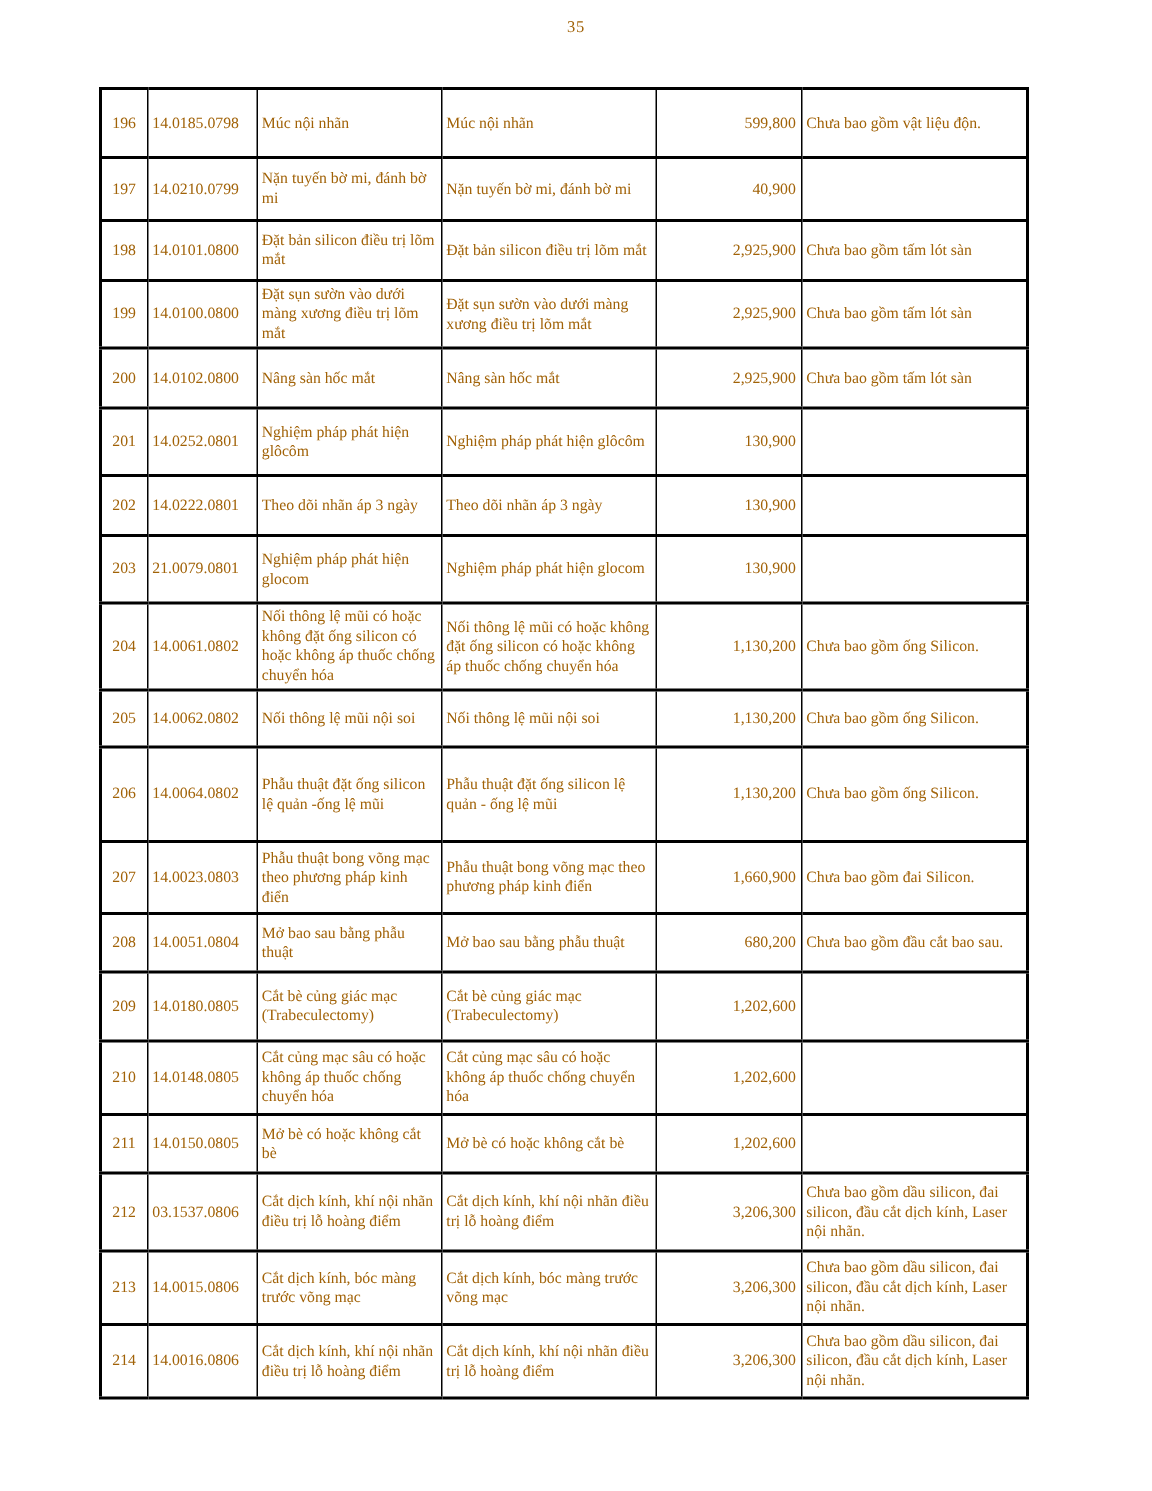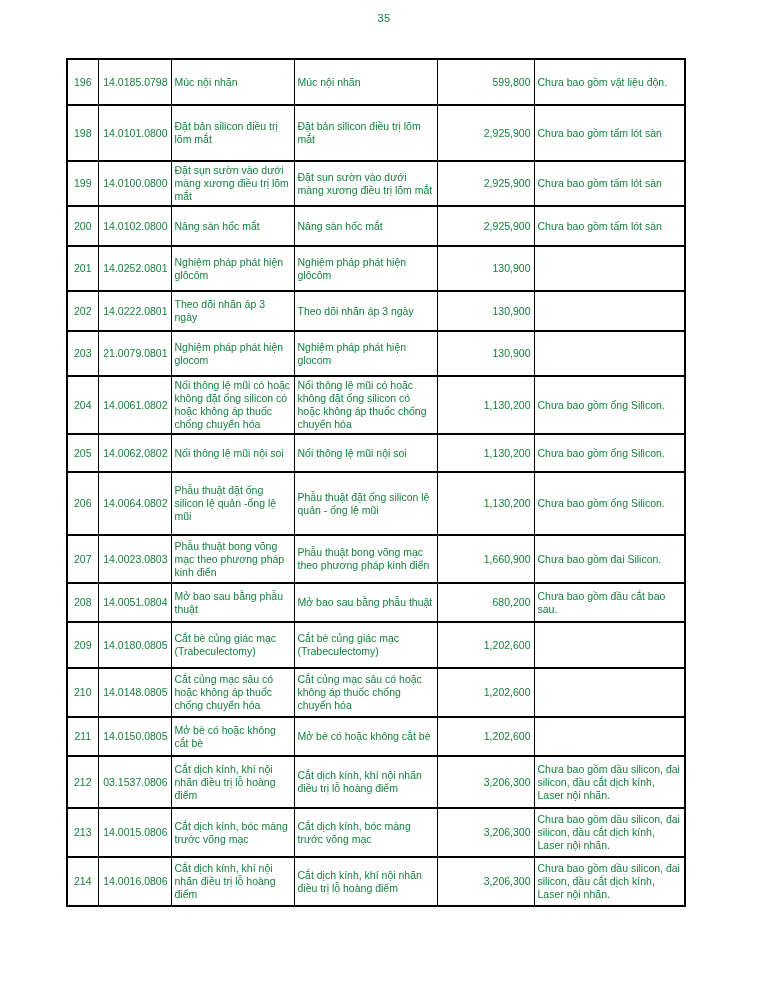--- a/index.html
+++ b/index.html
@@ -5,22 +5,22 @@
   html, body {
     margin: 0;
     padding: 0;
     background: #ffffff;
   }
   .page {
     position: relative;
     width: 768px;
     height: 994px;
     background: #ffffff;
-    font-family: Liberation Sans, sans-serif;
-    color: #15803d;
+    font-family: Liberation Serif, serif;
+    color: #a16207;
     overflow: hidden;
   }
   .page-number {
     position: absolute;
     top: 12px;
     left: 0;
     width: 100%;
     text-align: center;
     font-size: 11px;
     letter-spacing: 0.5px;
@@ -40,21 +40,21 @@
     border-top: 2px solid #000;
     border-bottom: 2px solid #000;
     vertical-align: middle;
     font-size: 10.5px;
     line-height: 13px;
     padding: 2px 3px;
     overflow: hidden;
     word-wrap: break-word;
   }
   td.col-no   { text-align: center; padding: 2px 1px; }
-  td.col-code { text-align: right; padding: 2px 1px; }
+  td.col-code { text-align: left; padding: 2px 1px; }
   td.col-name1 { text-align: left; }
   td.col-name2 { text-align: left; padding-left: 4px; }
   td.col-price { text-align: right; padding-right: 2px; }
   td.col-note  { text-align: left; padding-left: 4px; }
 </style>
 </head>
 <body>
 
 <div class="page">
   <div class="page-number">35</div>
@@ -70,21 +70,29 @@
     </colgroup>
     <tbody id="table-body">
         <tr style="height: 46px;">
           <td class="col-no">196</td>
           <td class="col-code">14.0185.0798</td>
           <td class="col-name1">Múc nội nhãn</td>
           <td class="col-name2">Múc nội nhãn</td>
           <td class="col-price">599,800</td>
           <td class="col-note">Chưa bao gồm vật liệu độn.</td>
         </tr>
-        <tr style="height: 56px;">
+        <tr style="height: 42px;">
+          <td class="col-no">197</td>
+          <td class="col-code">14.0210.0799</td>
+          <td class="col-name1">Nặn tuyến bờ mi, đánh bờ mi</td>
+          <td class="col-name2">Nặn tuyến bờ mi, đánh bờ mi</td>
+          <td class="col-price">40,900</td>
+          <td class="col-note"></td>
+        </tr>
+        <tr style="height: 40px;">
           <td class="col-no">198</td>
           <td class="col-code">14.0101.0800</td>
           <td class="col-name1">Đặt bản silicon điều trị lõm mắt</td>
           <td class="col-name2">Đặt bản silicon điều trị lõm mắt</td>
           <td class="col-price">2,925,900</td>
           <td class="col-note">Chưa bao gồm tấm lót sàn</td>
         </tr>
         <tr style="height: 43px;">
           <td class="col-no">199</td>
           <td class="col-code">14.0100.0800</td>

